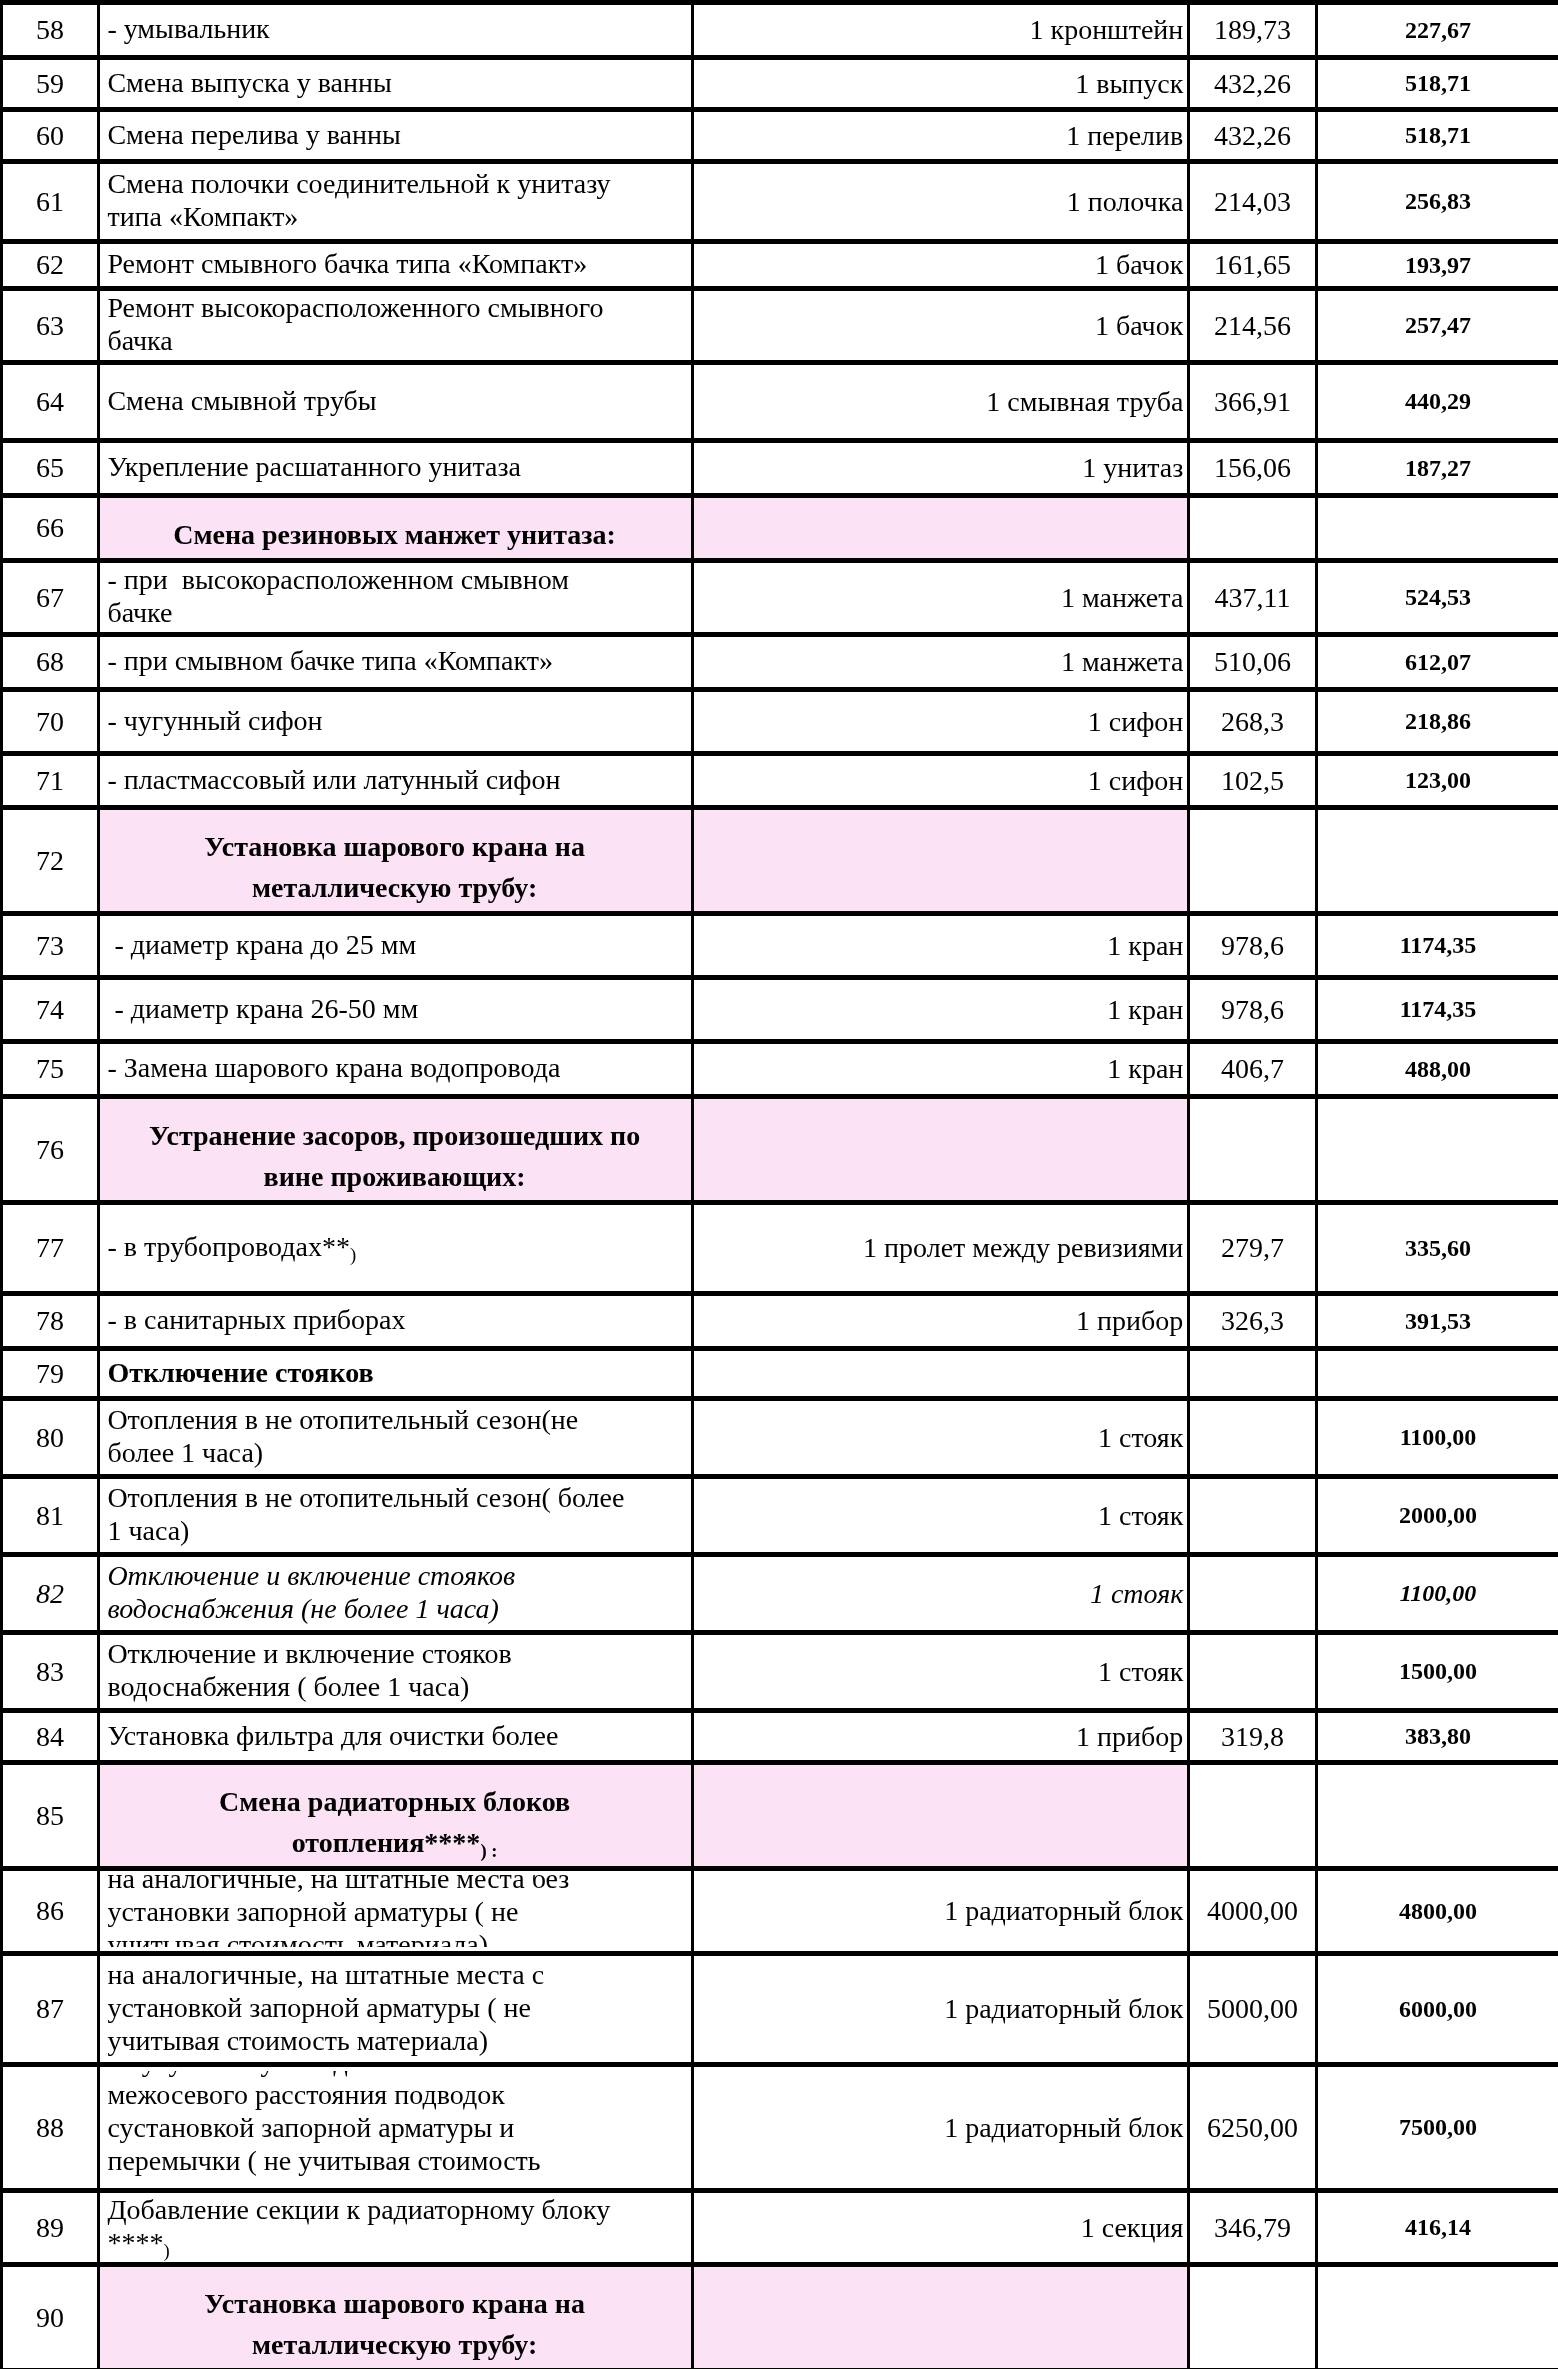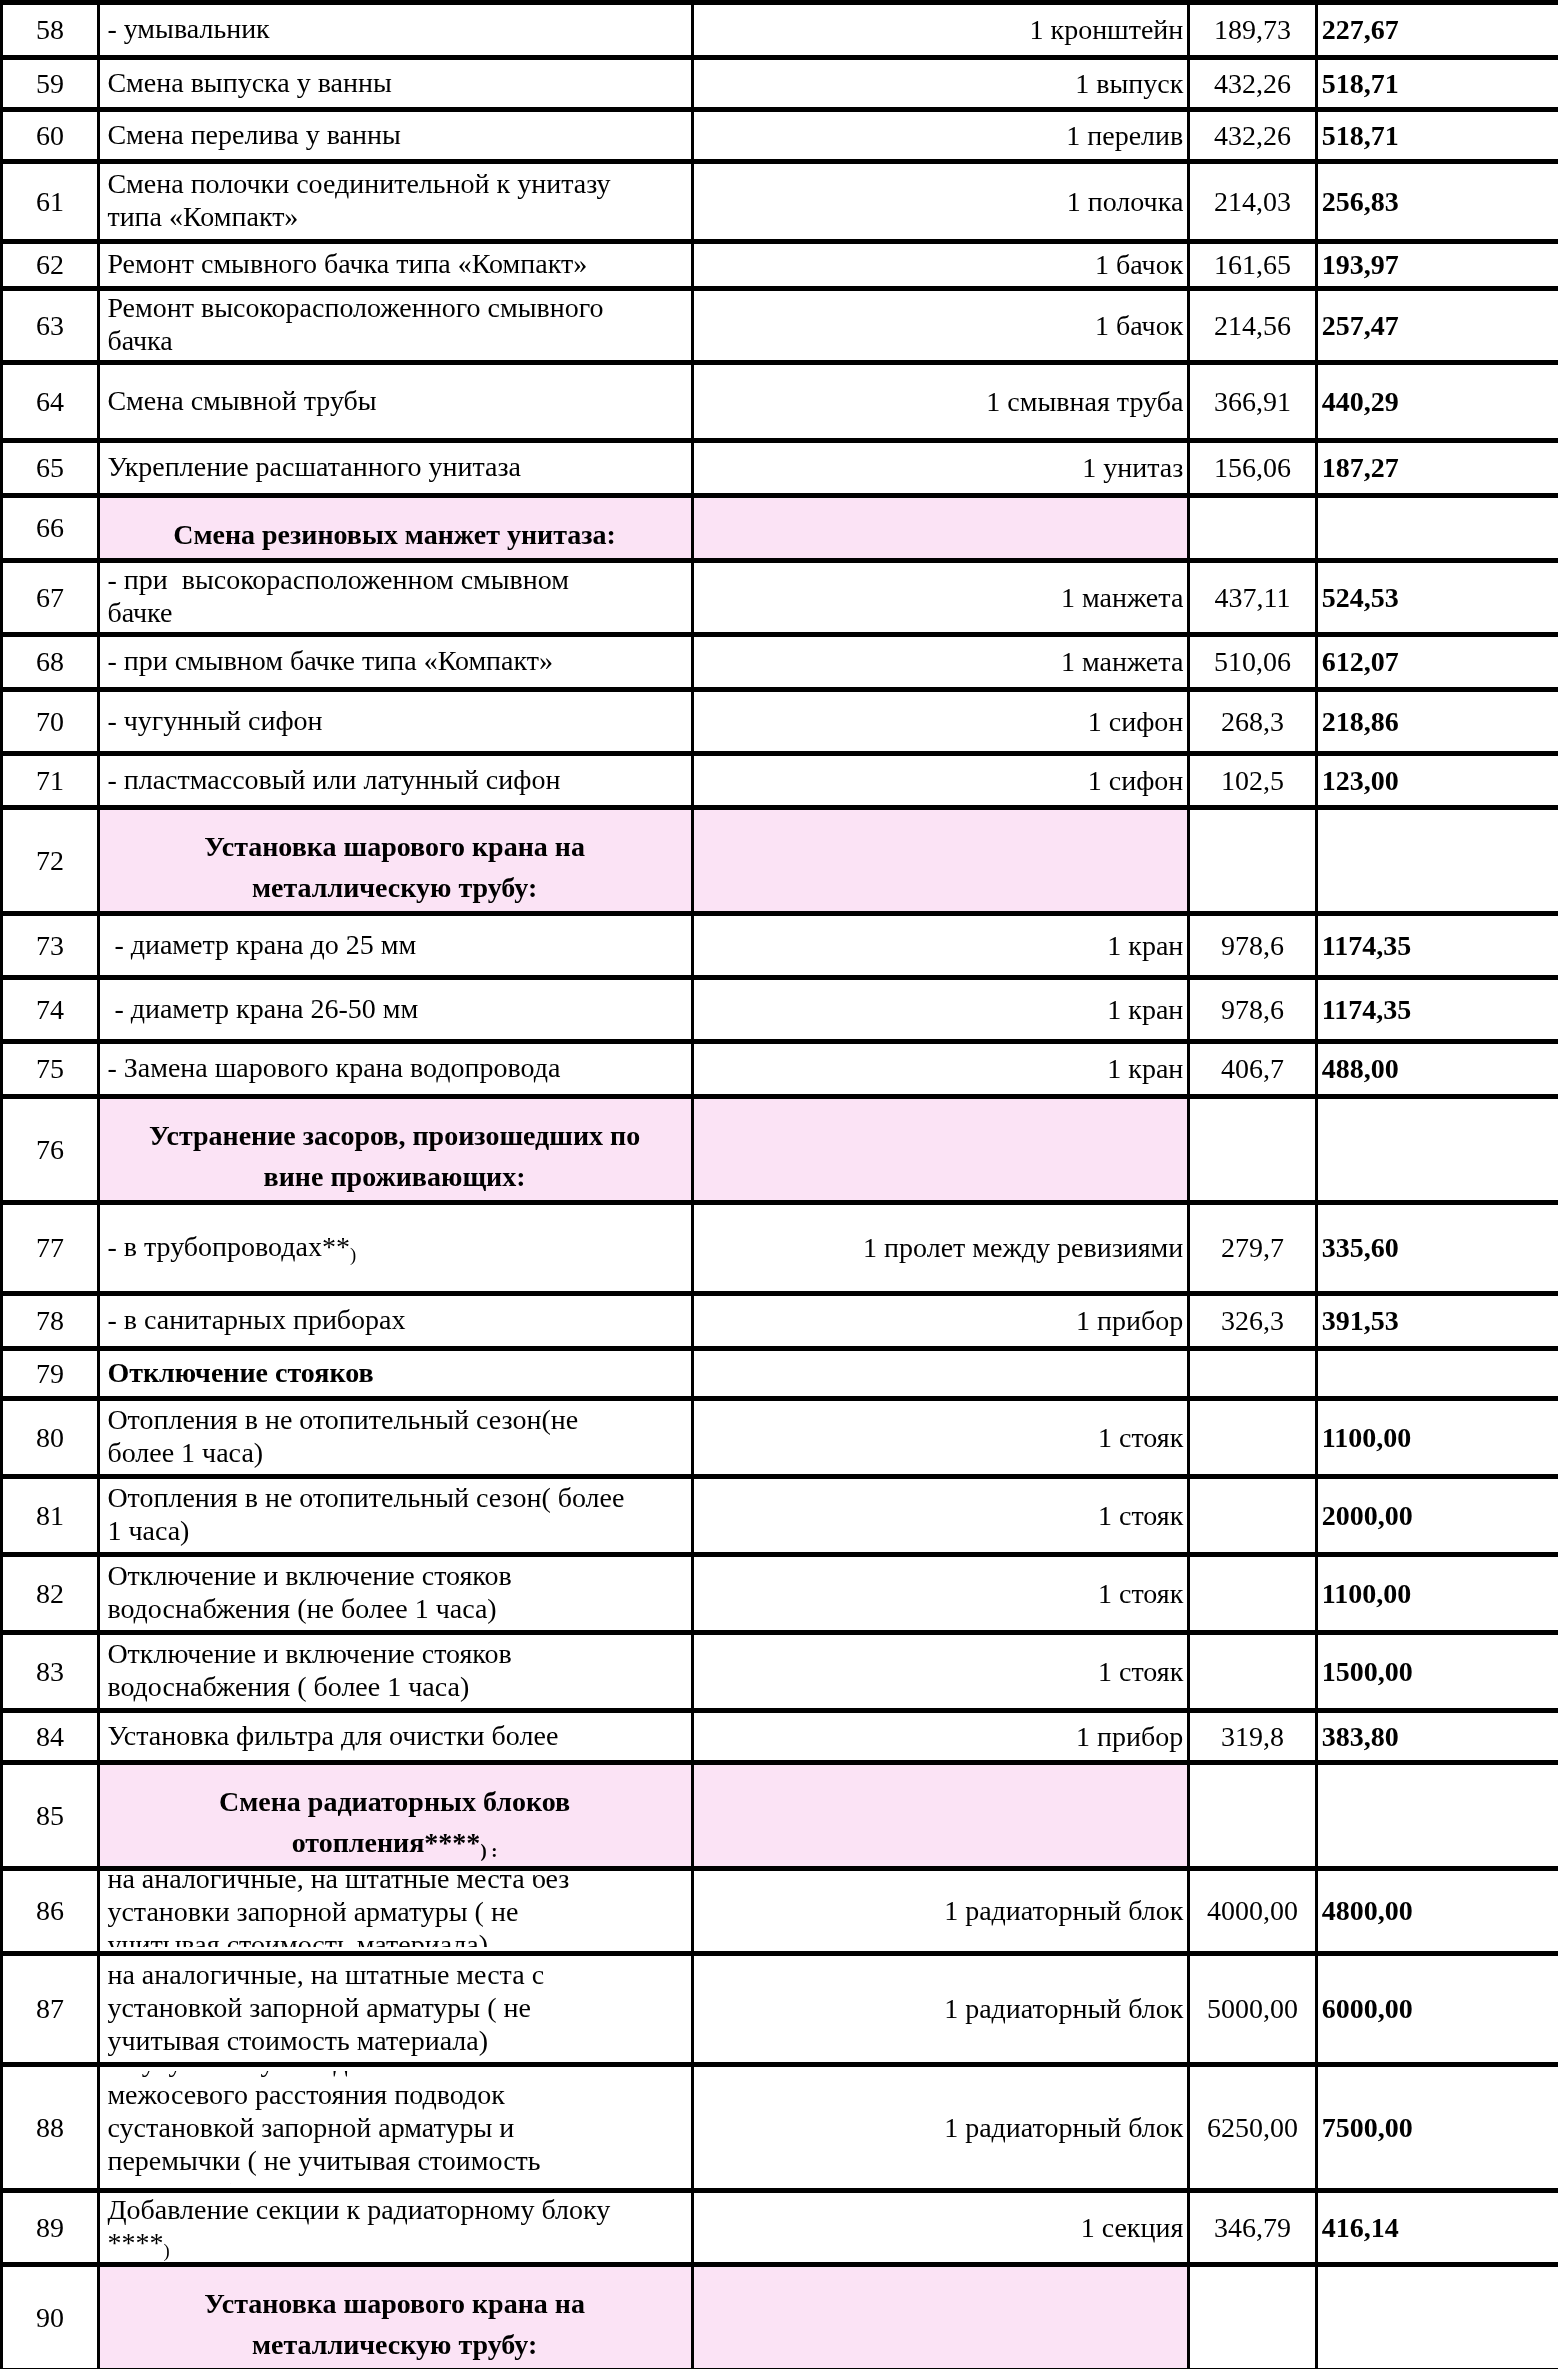--- a/index.html
+++ b/index.html
@@ -23,21 +23,21 @@
     border-bottom-width:5.6px;
     vertical-align:middle;
     padding:0;
     overflow:hidden;
   }
   .num-cell{text-align:center;font-size:28px;}
   .desc-cell{font-size:28px;padding:0 9.3px 0 7.4px;}
   .desc-wrap{line-height:33px;white-space:pre-wrap;}
   .unit-cell{text-align:right;font-size:28px;padding:0 3.7px;}
   .price-cell{text-align:center;font-size:28px;padding:0 1.9px;margin-left:20px;}
-  .vat-cell{text-align:left;font-size:28px;font-weight:bold;padding:0 3.7px;}
+  .vat-cell{text-align:center;font-size:24px;font-weight:bold;padding:0 3.7px;}
   tr.row-section .desc-cell,
   tr.row-section .unit-cell{background:var(--section-bg);}
   tr.row-section .desc-wrap{text-align:center;font-weight:bold;line-height:41px;margin-top:16px;}
   tr.row-subhead .desc-wrap{font-weight:bold;}
   .desc-sub{font-size:18.6px;position:relative;top:4.6px;}
   .clip{overflow:hidden;display:flex;flex-direction:column;}
   .clip-center{justify-content:center;}
   .clip-top{justify-content:center;}
 </style>
 </head>
@@ -260,21 +260,21 @@
         <tr class="row-item" style="height: 78px;">
     <td class="num-cell"><span>81</span></td>
     <td class="desc-cell">
       <div class="desc-wrap"><span class="desc-text">Отопления в не отопительный сезон( более
 1 часа)</span><span class="desc-sub"></span></div>
     </td>
     <td class="unit-cell"><span>1 стояк</span></td>
     <td class="price-cell"><span></span></td>
     <td class="vat-cell"><span>2000,00</span></td>
   </tr>
-        <tr class="row-item" style="height: 78px;">
+        <tr class="row-item" style="height: 78px; font-style: italic;">
     <td class="num-cell"><span>82</span></td>
     <td class="desc-cell">
       <div class="desc-wrap"><span class="desc-text">Отключение и включение стояков
 водоснабжения (не более 1 часа)</span><span class="desc-sub"></span></div>
     </td>
     <td class="unit-cell"><span>1 стояк</span></td>
     <td class="price-cell"><span></span></td>
     <td class="vat-cell"><span>1100,00</span></td>
   </tr>
         <tr class="row-item" style="height: 78px;">

